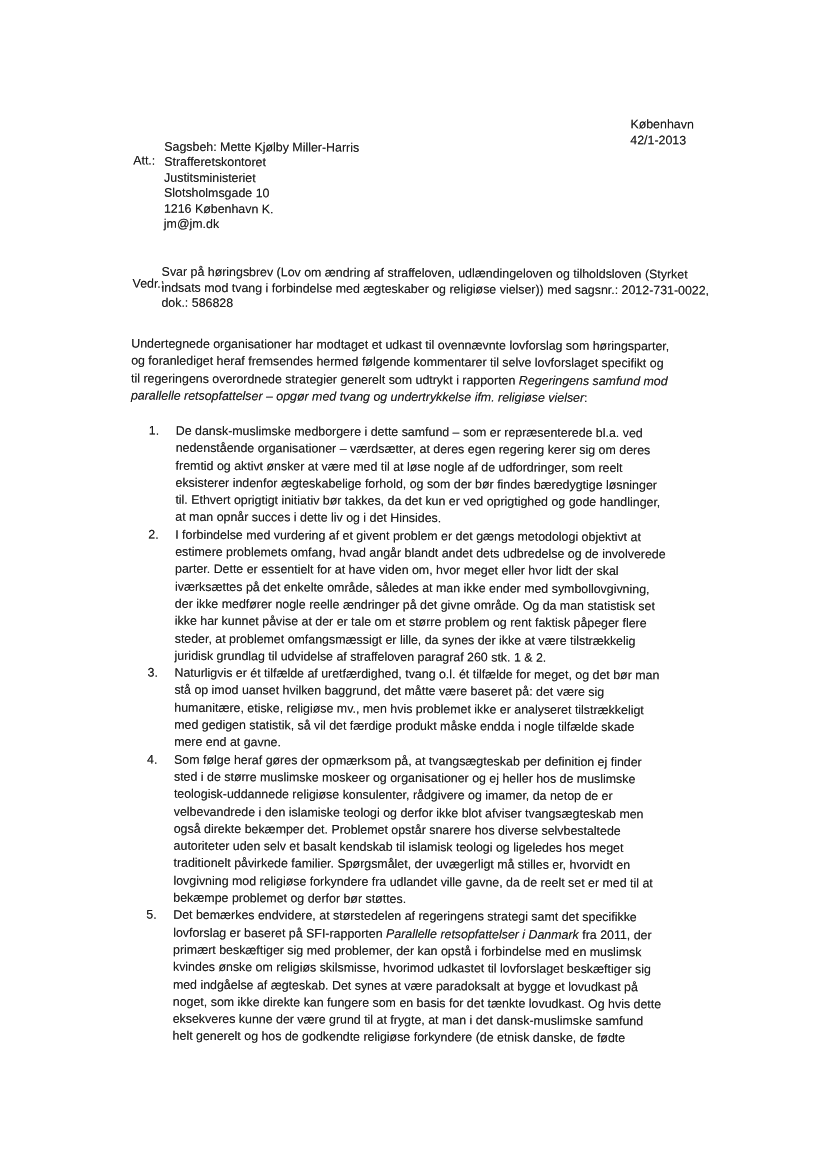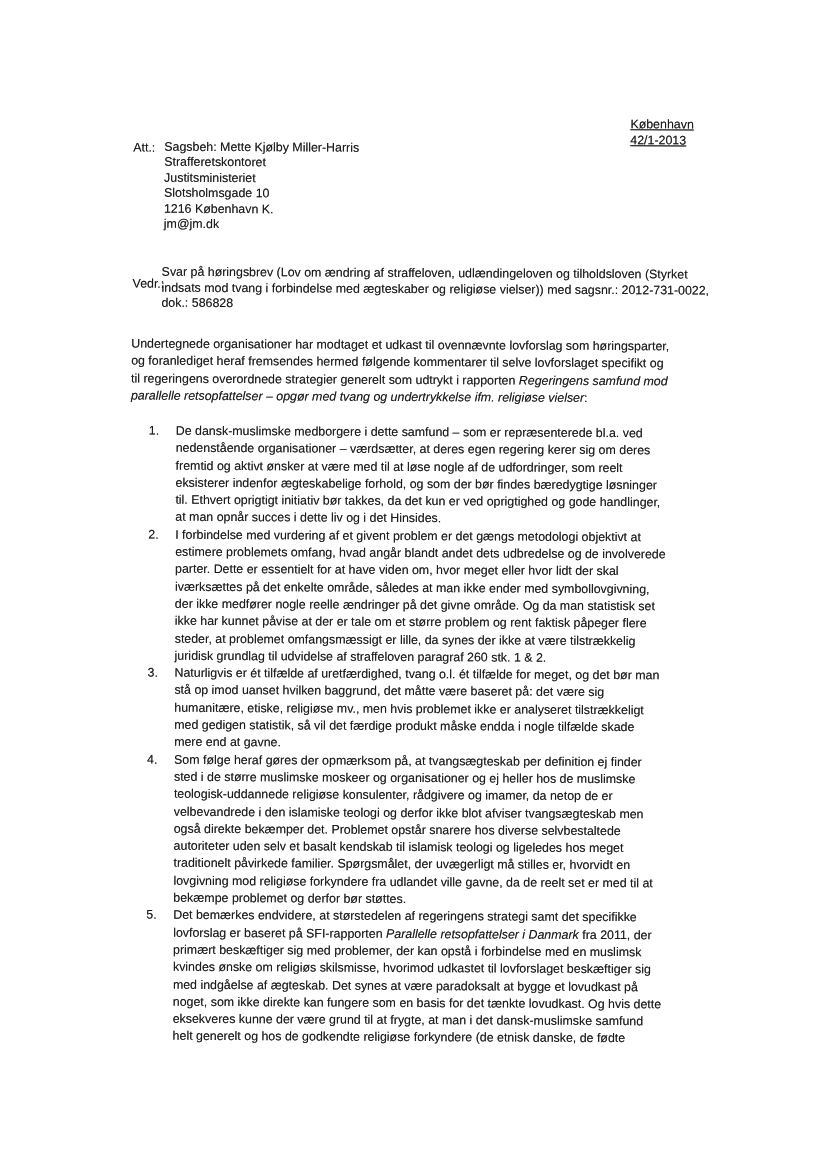--- a/index.html
+++ b/index.html
@@ -21,35 +21,34 @@
   }
   .tline { white-space: pre; }
   em { font-style: italic; }
 
   .dateline {
     position: absolute;
     left: 628px;
     top: 116px;
     font-size: 12.4px;
     line-height: 15.8px;
-    text-decoration: underline;
   }
 
   .att-block {
     position: absolute;
     left: 131px;
     top: 141px;
     padding-left: 31px;
     font-size: 12.4px;
     line-height: 15.4px;
   }
   .att-block .hang-label {
     position: absolute;
     left: 0;
-    top: 1px;
+    top: 14px;
   }
 
   .vedr-block {
     position: absolute;
     left: 131px;
     top: 266px;
     padding-left: 29px;
     font-size: 12.4px;
     line-height: 15.6px;
   }

